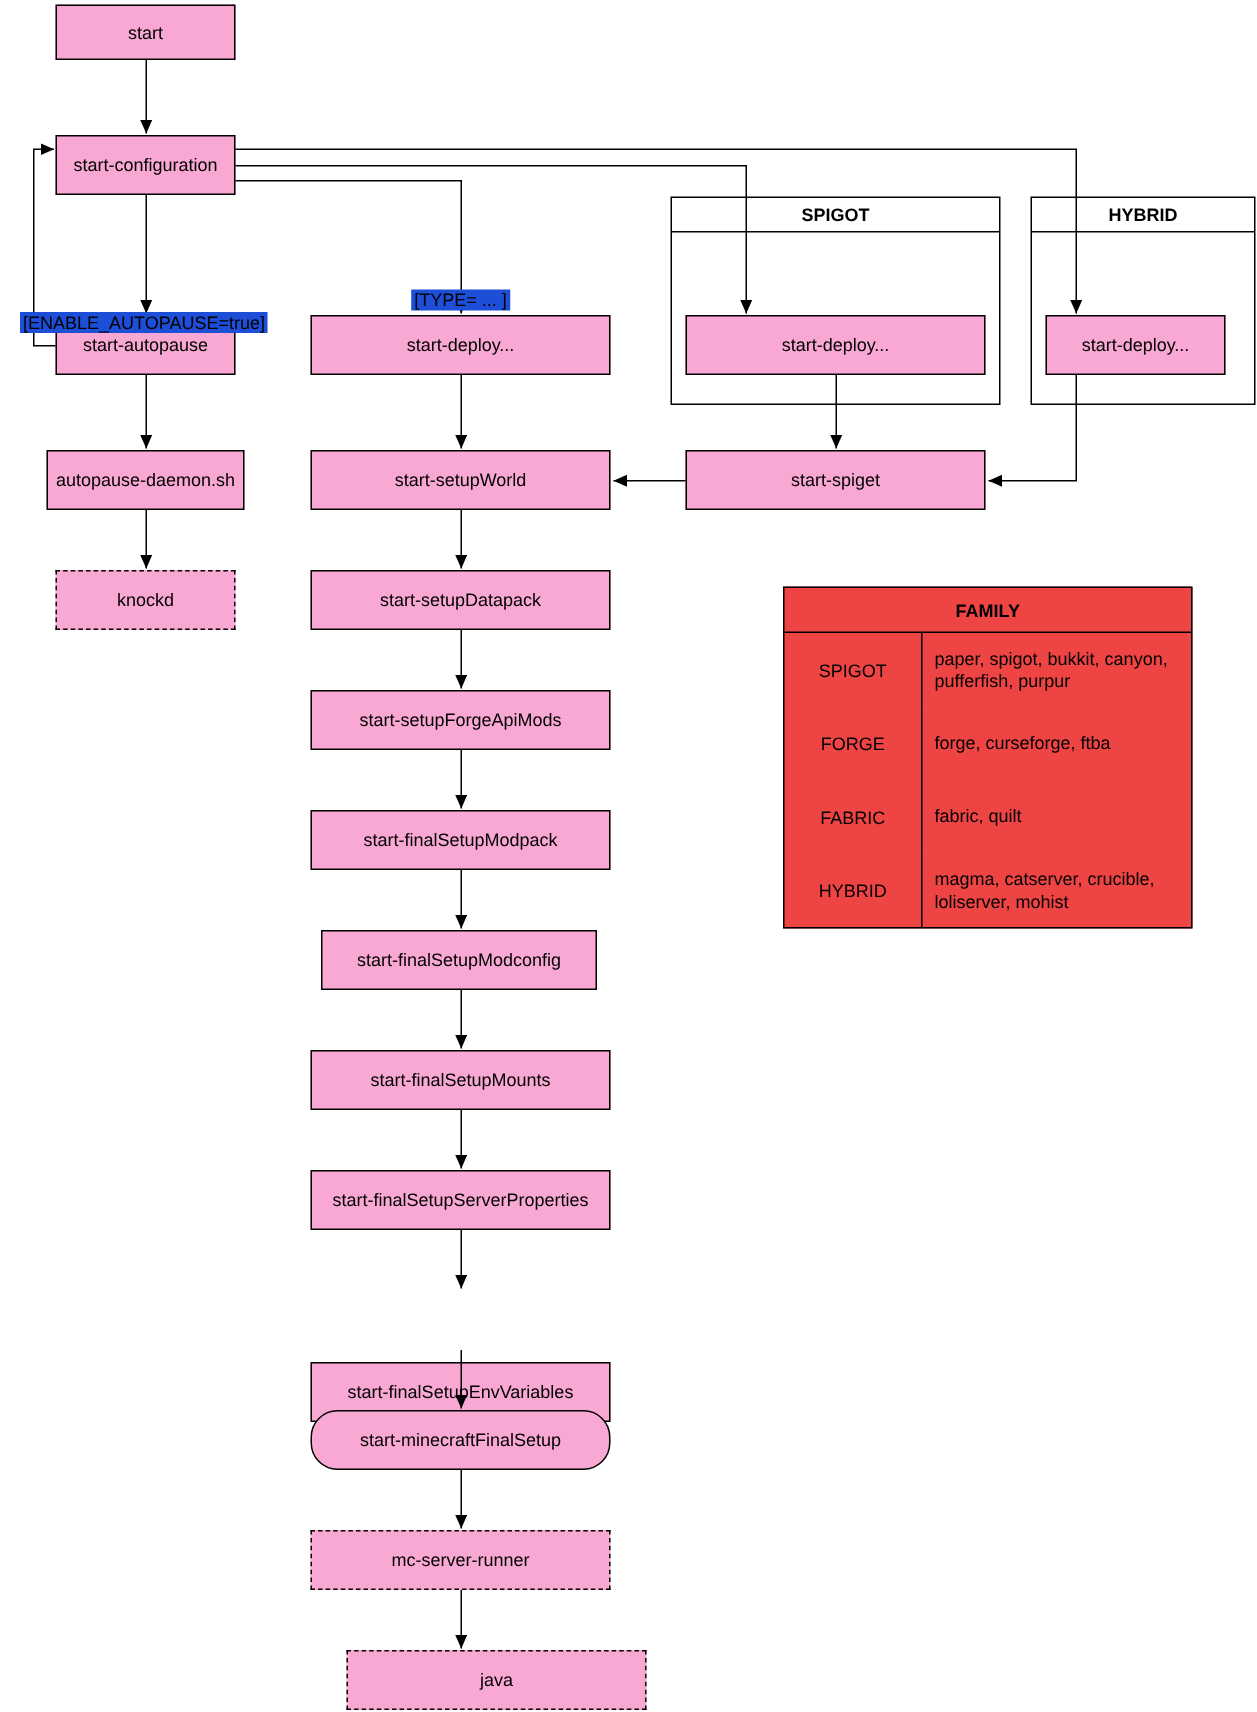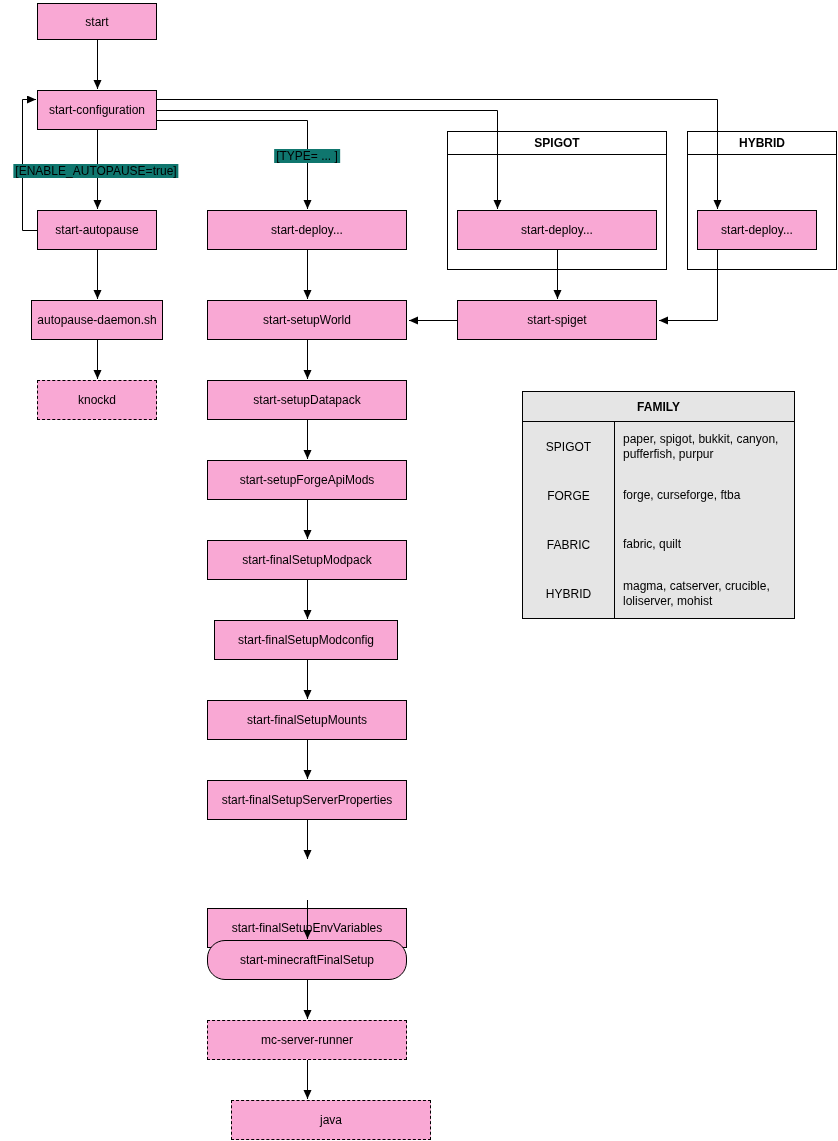--- a/index.html
+++ b/index.html
@@ -16,25 +16,25 @@
   .node.dashed{border-style:dashed;}
   .group{
     position:absolute;box-sizing:border-box;border:1px solid #000;background:transparent;
   }
   .group-header{
     height:22px;border-bottom:1px solid #000;display:flex;align-items:center;
     justify-content:center;font-size:12px;font-weight:bold;
   }
   .edges{position:absolute;left:0;top:0;pointer-events:none;}
   .edge-label{
-    position:absolute;background:#0f766e;font-size:12px;white-space:nowrap;
-    padding:0 2px;transform:translateX(-50%);
+    position:absolute;background:#1d4ed8;font-size:12px;white-space:nowrap;
+    padding:0 2px;transform:translateX(-50%);margin-top:44px;
   }
   .family{
-    position:absolute;box-sizing:border-box;border:1px solid #000;background:#e5e5e5;
+    position:absolute;box-sizing:border-box;border:1px solid #000;background:#ef4444;
     display:flex;flex-direction:column;
   }
   .family-title{
     height:29px;border-bottom:1px solid #000;display:flex;align-items:center;
     justify-content:center;font-size:12px;font-weight:bold;flex-shrink:0;
   }
   .family-rows{flex:1;display:flex;flex-direction:column;}
   .family-row{flex:1;display:flex;min-height:0;}
   .family-cell-label{
     width:91px;flex-shrink:0;border-right:1px solid #000;display:flex;

